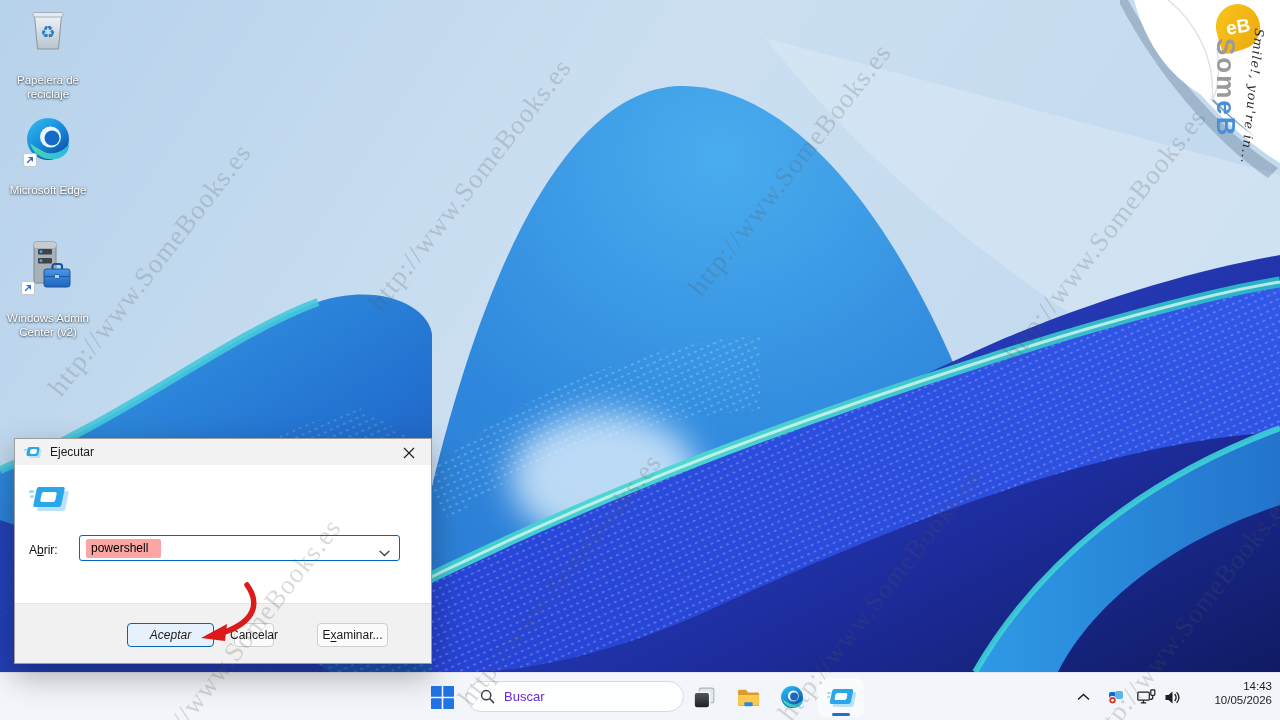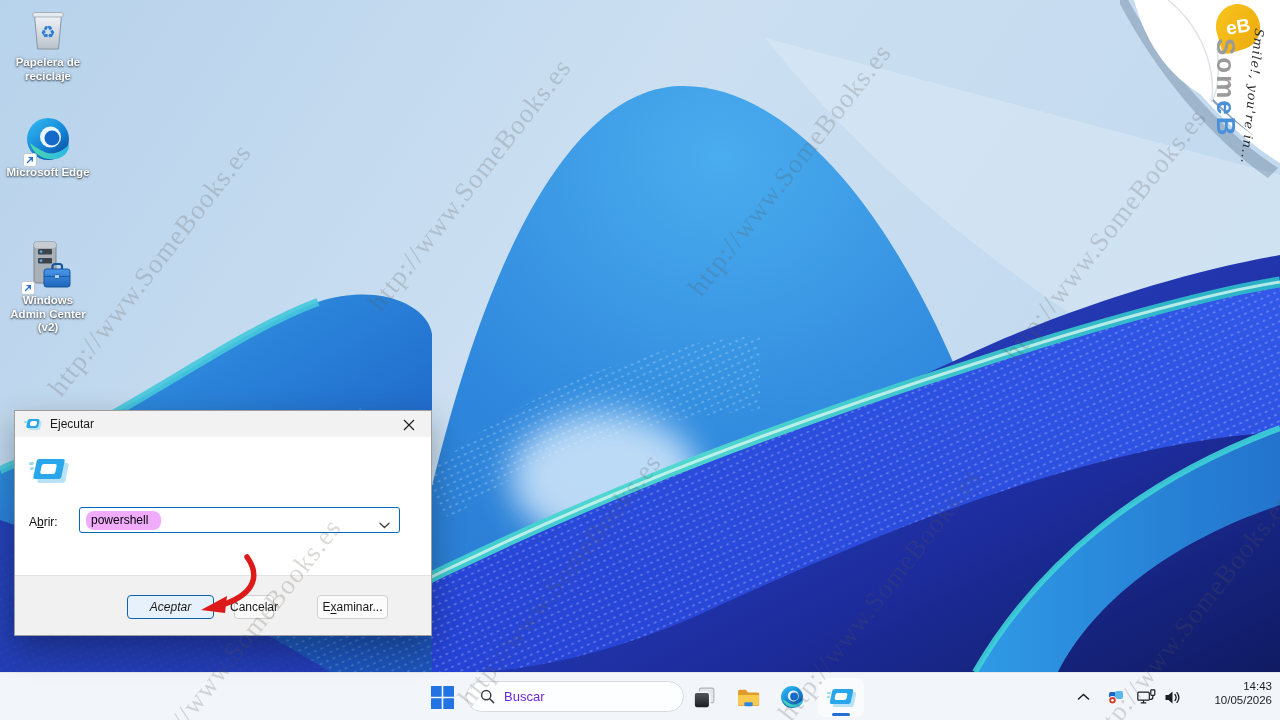--- a/index.html
+++ b/index.html
@@ -8,56 +8,56 @@
   .wallpaper{position:absolute;left:0;top:0;width:1280px;height:672px;display:block;}
 
   
   .wm-layer{position:absolute;inset:0;z-index:50;pointer-events:none;overflow:hidden;}
   .wm{position:absolute;transform:translate(-50%,-50%) rotate(-52deg);
       font-family:"Liberation Serif",serif;font-size:27px;letter-spacing:1px;
       color:rgba(92,88,80,0.22);white-space:nowrap;}
 
   
   .dicon{position:absolute;width:84px;text-align:center;z-index:5;cursor:default;}
-  .dicon .lbl{margin-top:0;font-size:11.5px;line-height:13.5px;color:#fff;
-              text-shadow:0 1px 2px rgba(0,0,0,.65), 0 0 3px rgba(0,0,0,.35);font-weight:bold;}
+  .dicon .lbl{margin-top:18px;font-size:11.5px;line-height:13.5px;color:#fff;
+              text-shadow:0 1px 2px rgba(0,0,0,.65), 0 0 3px rgba(0,0,0,.35);}
   .iconwrap{position:relative;display:inline-block;}
   .shortcut{position:absolute;left:-2px;bottom:-1px;width:12px;height:12px;background:#fff;
             border:1px solid #c3c9cf;border-radius:2.5px;display:flex;align-items:center;justify-content:center;}
 
   
   .corner{position:absolute;left:1120px;top:0;width:160px;height:178px;z-index:55;pointer-events:none;}
   .corner svg{position:absolute;left:0;top:0;}
   .blob{position:absolute;left:96px;top:4px;width:44px;height:46px;
         background:linear-gradient(135deg,#f8c51e,#eca90c);
         border-radius:50% 50% 50% 6px;transform:rotate(-16deg);
         display:flex;align-items:center;justify-content:center;}
   .blob span{color:#fff;font-weight:bold;font-size:19px;transform:rotate(6deg);}
   .vword{position:absolute;left:1210px;top:38px;z-index:56;writing-mode:vertical-rl;text-orientation:sideways;
          font-weight:bold;font-size:26px;letter-spacing:2px;pointer-events:none;}
   .vword .g{color:#9a9a9a;} .vword .b{color:#4a90d9;}
   .script{position:absolute;left:1245px;top:28px;z-index:56;writing-mode:vertical-rl;text-orientation:sideways;
           font-family:"DejaVu Serif",serif;font-style:italic;font-size:12.5px;color:#2b2b2b;
           letter-spacing:1px;transform:rotate(6deg);pointer-events:none;}
 
   
-  .dialog{position:absolute;left:14px;top:410px;width:416px;height:224px;background:#fff;
+  .dialog{position:absolute;left:14px;top:438px;width:416px;height:224px;background:#fff;
           border:1px solid #9d9d9d;box-shadow:0 12px 30px rgba(0,0,0,.30);z-index:30;font-size:12px;color:#111;}
   .titlebar{position:absolute;left:0;top:0;right:0;height:26px;background:#f2f2f2;
             display:flex;align-items:center;padding-left:10px;gap:8px;}
   .title{font-size:12px;color:#1a1a1a;}
   .closebtn{position:absolute;right:6px;top:4px;width:32px;height:19px;display:flex;
             align-items:center;justify-content:center;cursor:default;}
   .footer{position:absolute;left:0;top:164px;right:0;height:59px;background:#f1f1f1;border-top:1px solid #e3e3e3;}
   .desc{position:absolute;left:64px;top:47px;width:326px;line-height:15.5px;}
   .openlbl{position:absolute;left:14px;top:104px;}
   .combo{position:absolute;left:64px;top:96px;width:321px;height:26px;border:1px solid #0067c0;
          border-radius:3px;background:#fff;display:flex;align-items:center;box-sizing:border-box;}
   .combo .val{margin-left:6px;position:relative;}
-  .combo .hl{background:#f0abfc;border-radius:8px;padding:2px 13px 3px 5px;color:#000;}
+  .combo .hl{background:#fca5a5;border-radius:2px;padding:2px 13px 3px 5px;color:#000;}
   .combo .chev{position:absolute;right:9px;top:10px;}
   .uacrow{position:absolute;left:68px;top:126px;display:flex;align-items:center;gap:8px;}
   .btn{position:absolute;top:184px;height:24px;background:#fbfbfb;border:1px solid #cfcfcf;
        border-radius:4px;font-size:12px;color:#1a1a1a;display:flex;align-items:center;
        justify-content:center;box-sizing:border-box;font-family:"Liberation Sans",sans-serif;}
   .btn.primary{background:#e7f1fb;border:1.5px solid #0b63b4;}
   .btn u{text-underline-offset:2px;}
   .arrow{position:absolute;left:150px;top:138px;z-index:5;pointer-events:none;}
 
   

